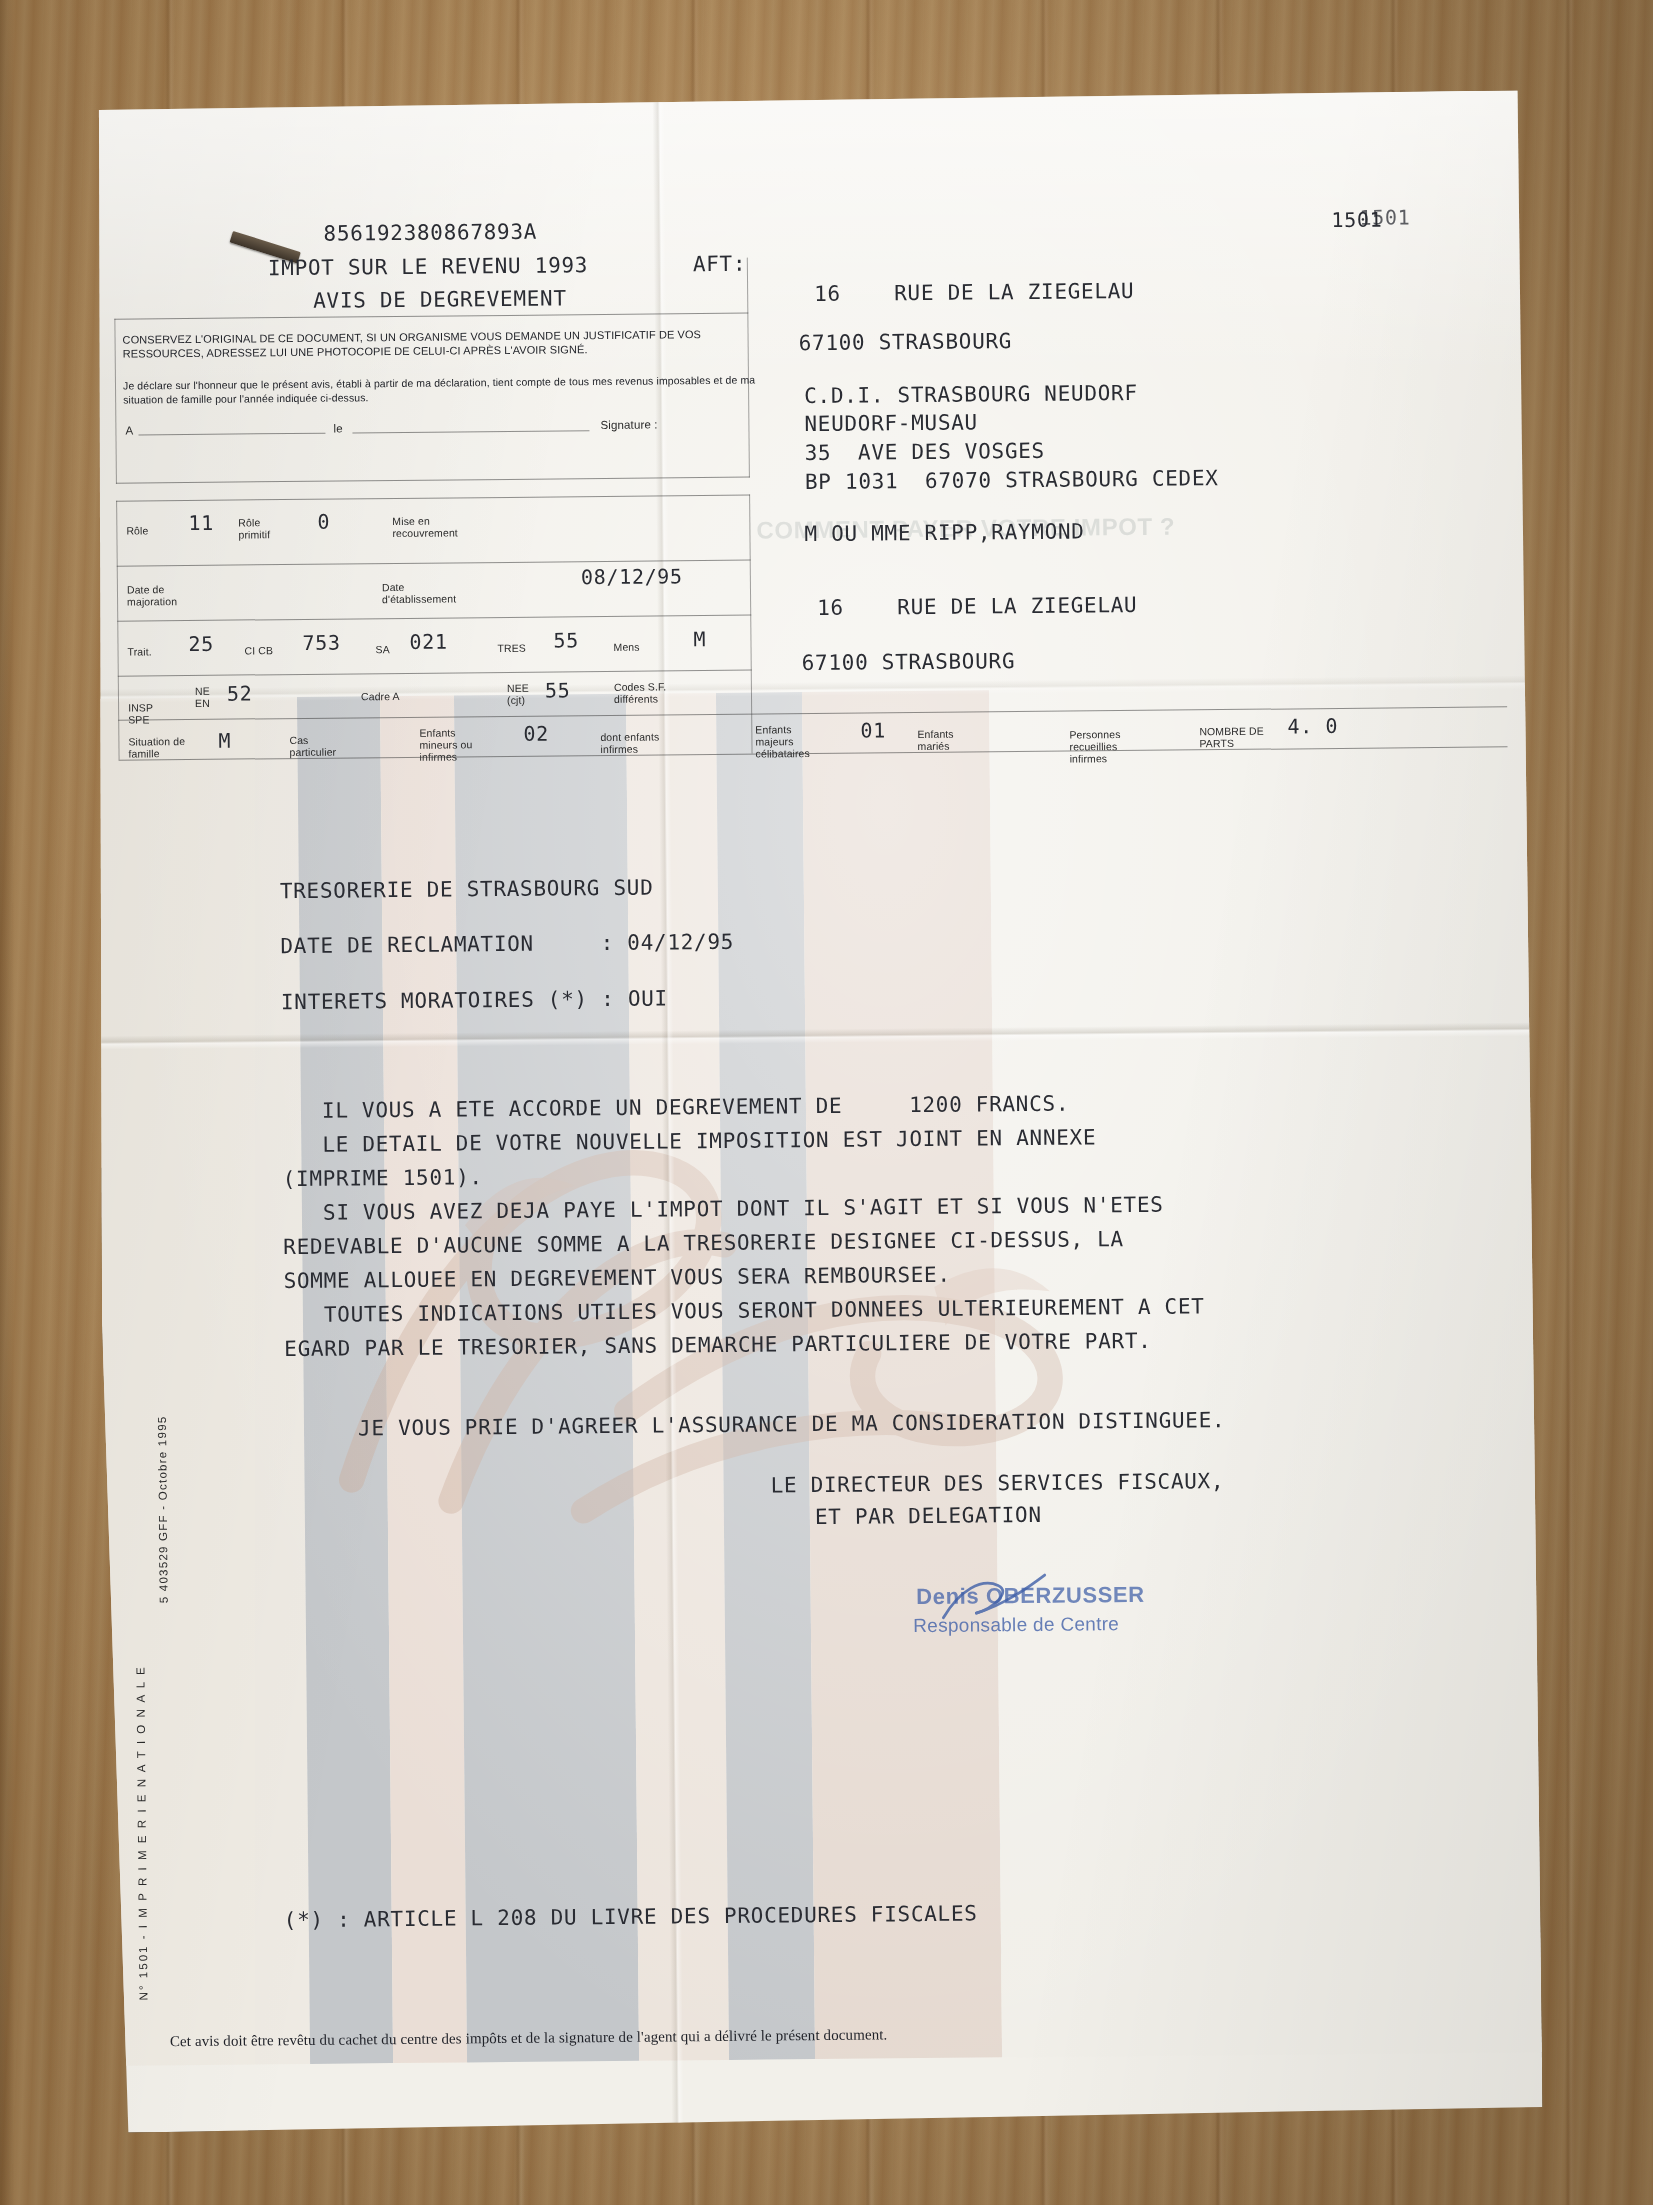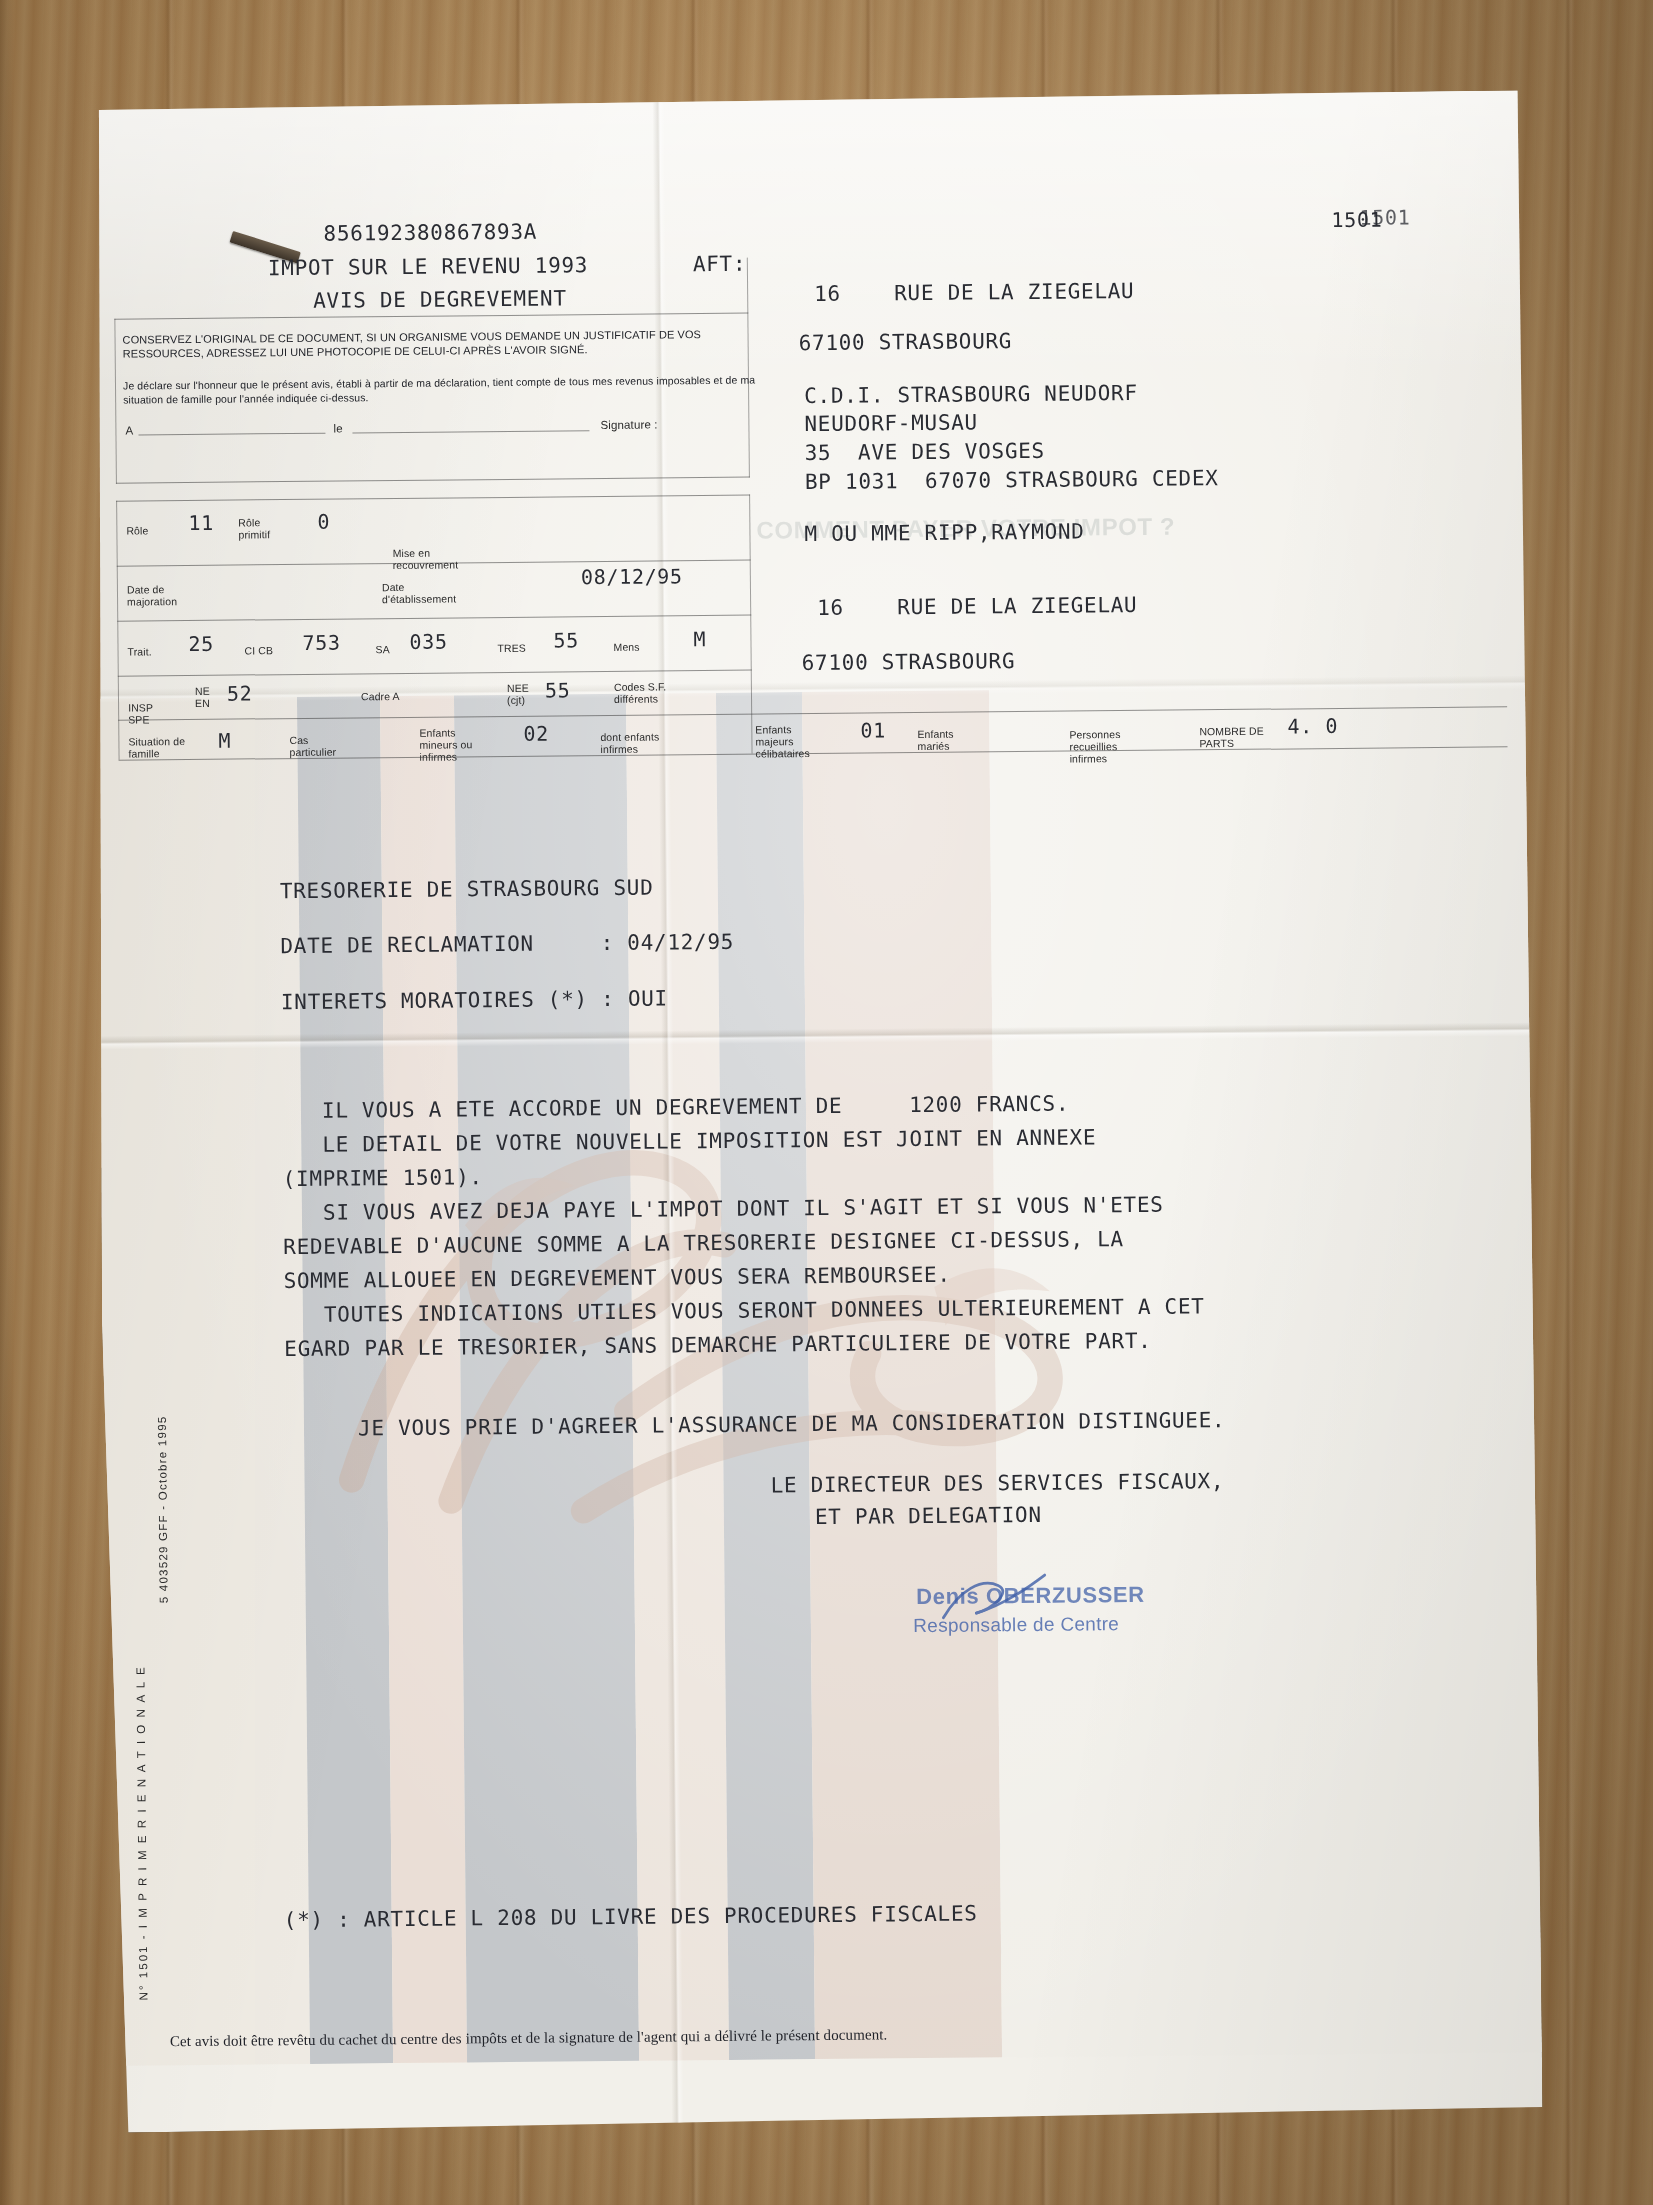--- a/index.html
+++ b/index.html
@@ -323,39 +323,39 @@
     <div class="vrule" style="left:22px; top:215px; width:1.1px; height:165px;"></div>
     <div class="vrule" style="left:655px; top:215px; width:1.1px; height:165px;"></div>
     <div class="rule" style="left:22px; top:379px; width:634px; height:1.1px;"></div>
 
     <div class="rule" style="left:22px; top:397px; width:634px; height:1.1px;"></div>
     <div class="lbl" style="left:32px; top:422px;">Rôle</div>
     <div class="typed t36" style="left:94px; top:408px;">11</div>
     <div class="lbl" style="left:144px; top:415px; white-space:pre-line;">Rôle
 primitif</div>
     <div class="typed t36" style="left:223px; top:408px;">0</div>
-    <div class="lbl" style="left:298px; top:415px; white-space:pre-line;margin-top:32px;">Mise en
+    <div class="lbl" style="left:298px; top:415px; white-space:pre-line;">Mise en
 recouvrement</div>
     <div class="typed t36" style="left:419px; top:408px;"></div>
 
     <div class="rule" style="left:22px; top:462px; width:634px; height:1.1px;"></div>
     <div class="lbl" style="left:32px; top:481px; white-space:pre-line;">Date de
 majoration</div>
     <div class="typed t36" style="left:132px; top:474px;"></div>
     <div class="lbl" style="left:287px; top:481px; white-space:pre-line;">Date
 d'établissement</div>
     <div class="typed t36" style="left:446px; top:466px;margin-left:40px;">08/12/95</div>
 
     <div class="rule" style="left:22px; top:517px; width:634px; height:1.1px;"></div>
     <div class="lbl" style="left:32px; top:543px;">Trait.</div>
     <div class="typed t36" style="left:93px; top:529px;">25</div>
     <div class="lbl" style="left:149px; top:543px;">CI CB</div>
     <div class="typed t36" style="left:207px; top:529px;">753</div>
     <div class="lbl" style="left:280px; top:543px;">SA</div>
-    <div class="typed t36" style="left:314px; top:529px;">035</div>
+    <div class="typed t36" style="left:314px; top:529px;">021</div>
     <div class="lbl" style="left:402px; top:543px;">TRES</div>
     <div class="typed t36" style="left:458px; top:529px;">55</div>
     <div class="lbl" style="left:518px; top:543px;">Mens</div>
     <div class="typed t36" style="left:598px; top:529px;">M</div>
 
     <div class="rule" style="left:22px; top:572px; width:634px; height:1.1px;"></div>
     <div class="lbl" style="left:32px; top:583px; white-space:pre-line;margin-top:16px;">INSP
 SPE</div>
     <div class="lbl" style="left:99px; top:583px; white-space:pre-line;">NE
 EN</div>

